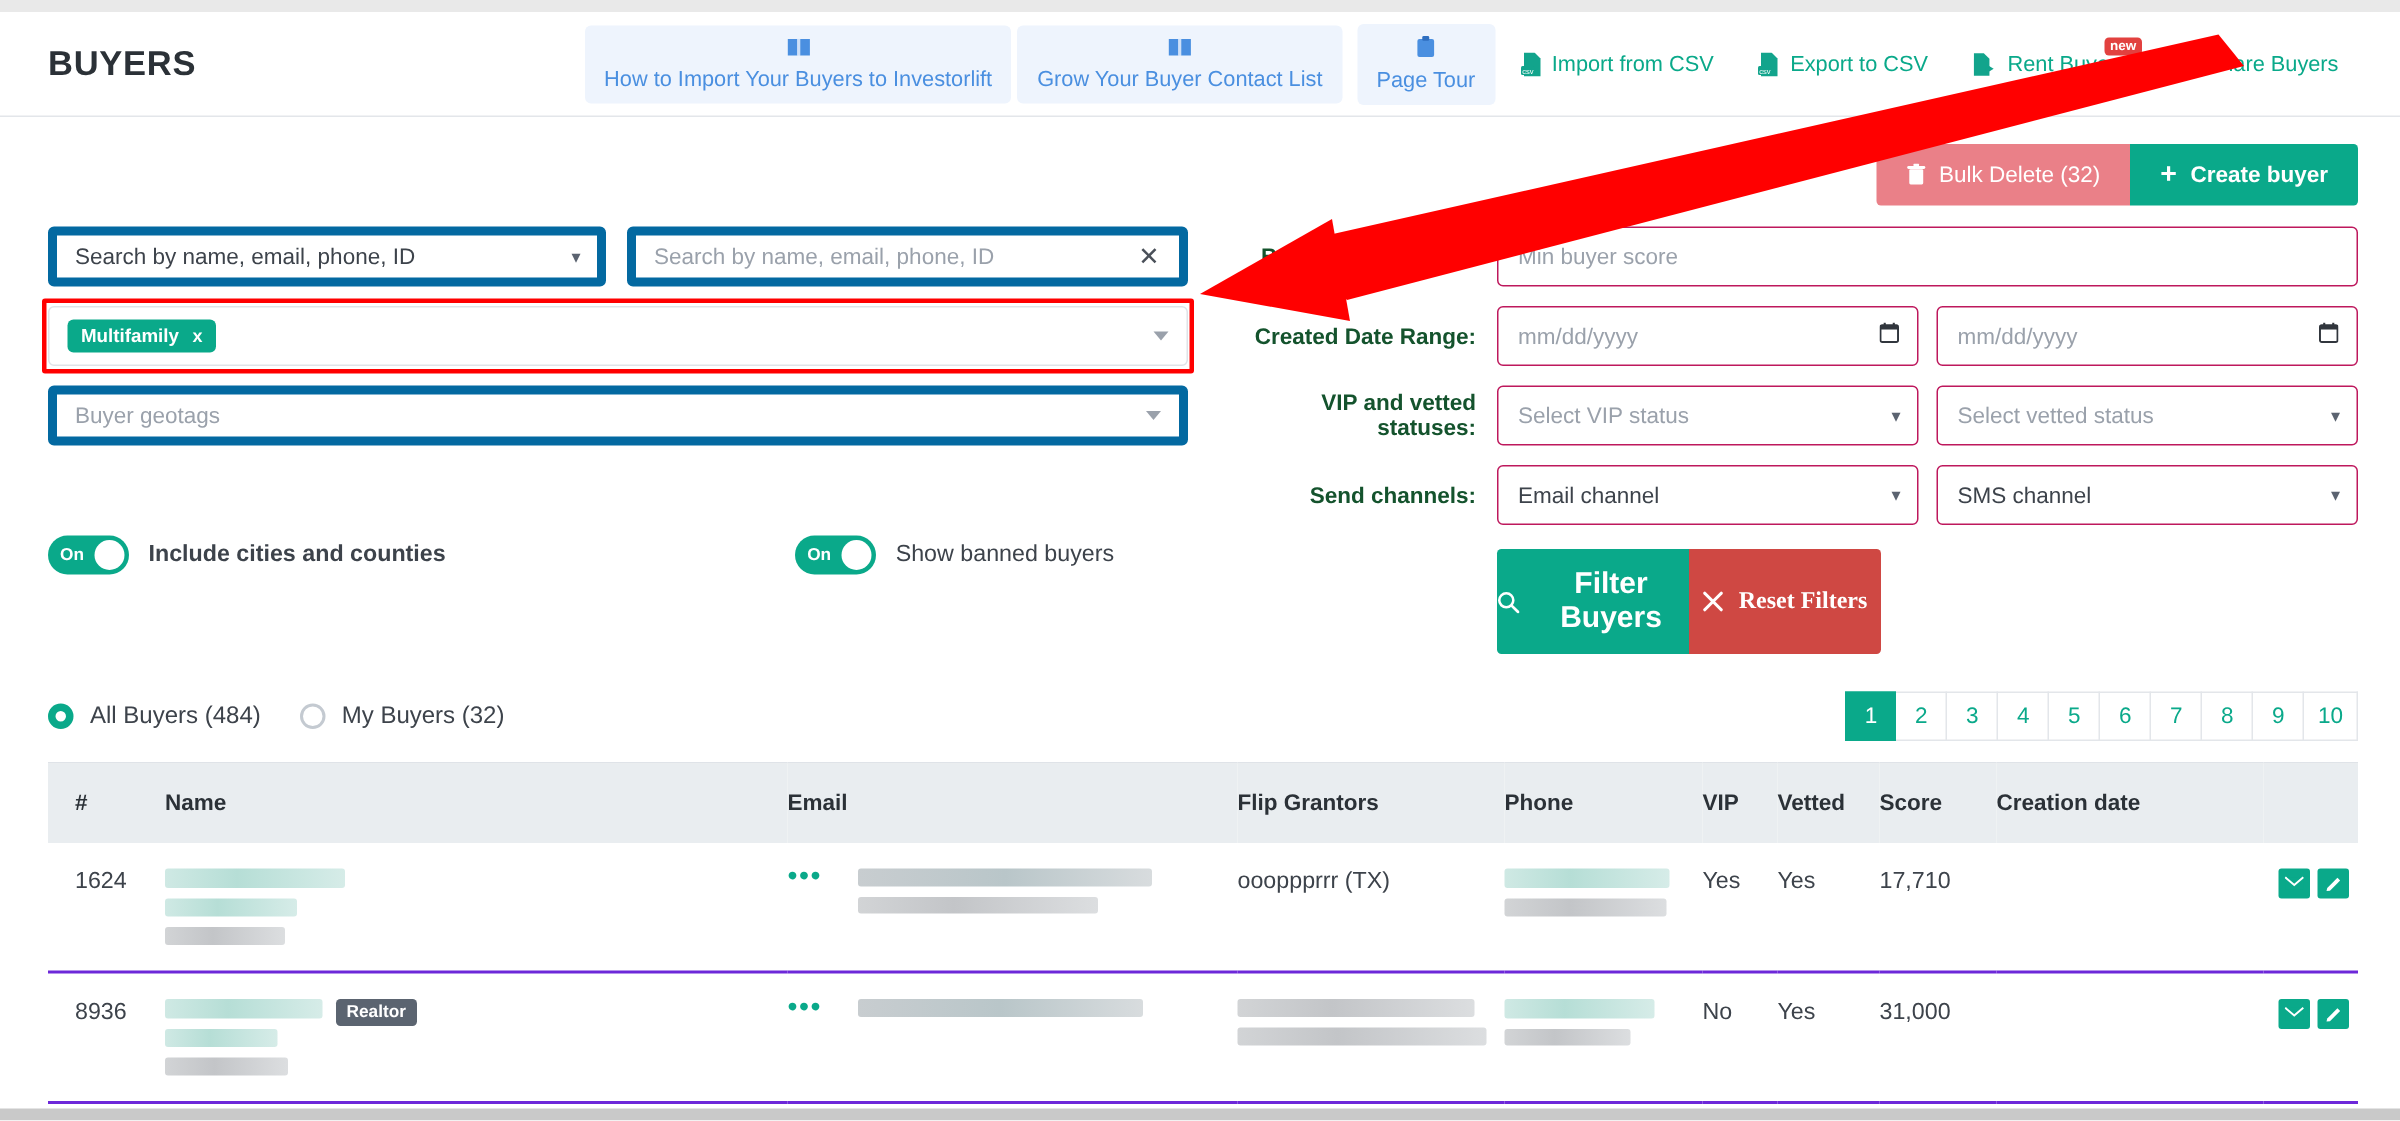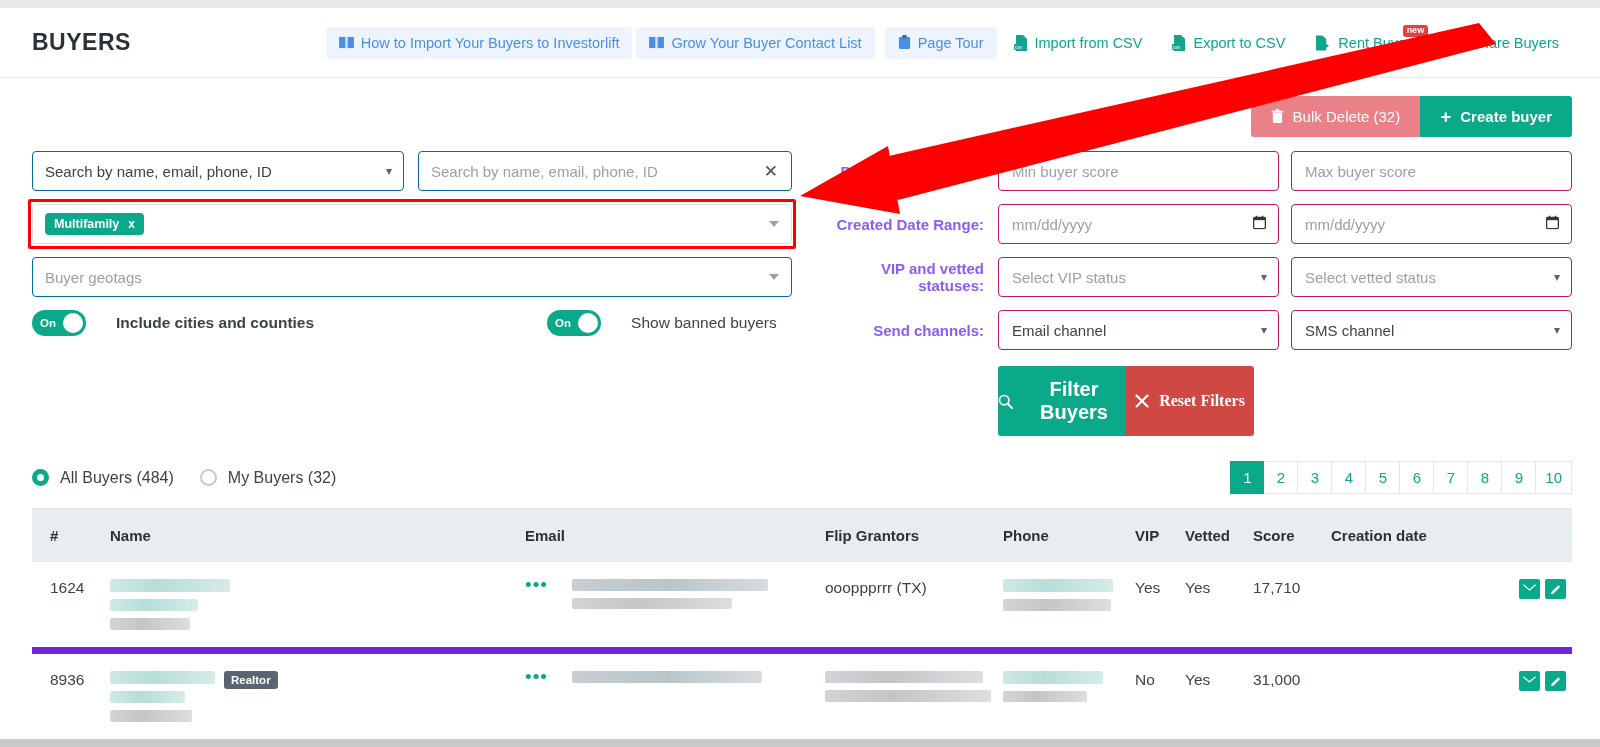--- a/index.html
+++ b/index.html
@@ -24,21 +24,21 @@
   }
   .page-title {
     font-size:23px; font-weight:bold; letter-spacing:.5px;
     color:#2b3137; margin-right:auto;
   }
   .header-actions { display:flex; align-items:center; gap:4px; }
   .hdr-chip {
     display:flex; align-items:center; gap:7px;
     background:#eef4fd; color:#4a8fe0;
     font-size:14.5px; padding:8px 13px; border-radius:4px;
-    white-space:nowrap; cursor:pointer;
+    white-space:nowrap; cursor:pointer;flex-direction:column;
   }
   .hdr-chip.page-tour { margin-left:6px; }
   .hdr-link {
     display:flex; align-items:center; gap:7px;
     color:#0aa98a; font-size:14.5px; padding:8px 13px;
     white-space:nowrap; cursor:pointer; position:relative;
   }
   .badge-new {
     position:absolute; top:-2px; right:3px;
     background:#e2413f; color:#fff; font-size:9px; font-weight:bold;
@@ -61,21 +61,21 @@
 
   
   .filters {
     display:flex; padding:14px 28px 0 32px; gap:0;
   }
   .filters-left { width:760px; flex:0 0 760px; }
   .filters-right { flex:1; padding-left:28px; }
 
   .frow { display:flex; gap:14px; margin-bottom:13px; }
   .fld {
-    height:40px; border:1px solid #0369a1; border-radius:4px;
+    height:40px; border:6px solid #0369a1; border-radius:4px;
     background:#fff; display:flex; align-items:center;
     padding:0 12px; font-size:15px; color:#9aa1ab; position:relative;
   }
   .fld.sel { flex:0 0 372px; color:#3d434b; }
   .fld.txt { flex:1; }
   .fld.full { width:760px; }
   .caret-native {
     position:absolute; right:11px; top:50%; transform:translateY(-50%);
     font-size:12px; color:#5b6370; pointer-events:none;
   }
@@ -98,40 +98,40 @@
     border:3px solid #ff0000; border-radius:2px; pointer-events:none;
   }
   .pill {
     display:inline-flex; align-items:center; gap:9px;
     background:#0aa98a; color:#fff; font-size:12.5px; font-weight:bold;
     border-radius:4px; padding:4px 9px;
   }
   .pill .x { font-size:12px; font-weight:bold; cursor:pointer; }
 
   .toggles { display:flex; align-items:center; margin-top:4px; }
-  .toggle-wrap { display:flex; align-items:center; gap:30px; }
+  .toggle-wrap { display:flex; align-items:center; gap:13px;margin-top:47px; }
   .toggle-wrap.second { margin-left:233px; }
   .switch {
     width:54px; height:26px; border-radius:14px; background:#0aa98a;
     display:flex; align-items:center; justify-content:flex-start;
     padding:0 4px; position:relative; cursor:pointer;
   }
   .switch .lbl { color:#fff; font-size:11.5px; font-weight:bold; margin-left:4px; }
   .switch .knob {
     position:absolute; right:3px; width:20px; height:20px;
     border-radius:50%; background:#fff;
   }
   .toggle-text { font-size:15.5px; color:#3d434b; }
   .toggle-text.bold { font-weight:bold; }
 
   
   .rrow { display:flex; align-items:center; margin-bottom:13px; }
   .rlabel {
     width:178px; flex:0 0 178px; text-align:right; padding-right:14px;
-    font-size:15px; font-weight:bold; color:#8b5cf6;
+    font-size:15px; font-weight:bold; color:#14532d;
   }
   .rfields { display:flex; gap:12px; flex:1; }
   .rfld {
     flex:1; height:40px; border:1px solid #be185d; border-radius:4px;
     background:#fff; display:flex; align-items:center; padding:0 13px;
     font-size:15px; color:#9aa1ab; position:relative;
   }
   .rfld.value { color:#3d434b; }
   .cal-icon { position:absolute; right:12px; top:50%; transform:translateY(-50%); }
   .filter-btns { display:flex; gap:0; margin-top:3px; margin-left:0; }
@@ -168,21 +168,21 @@
 
   
   .table-wrap { padding:14px 28px 0 32px; }
   table { width:100%; border-collapse:collapse; }
   thead th {
     background:#e9edf0; text-align:left; font-size:15px; font-weight:bold;
     color:#2b3137; padding:18px 0 18px 0; border-top:1px solid #dfe3e8;
   }
   thead th:first-child { padding-left:18px; }
   tbody td {
-    border-bottom:7px solid #6d28d9; padding:17px 0; vertical-align:top;
+    border-bottom:2px solid #6d28d9; padding:17px 0; vertical-align:top;
     font-size:15.5px; color:#3d434b;margin-top:15px;
   }
   tbody td:first-child { padding-left:18px; }
   .col-id { width:78px; }
   .col-name { width:415px; }
   .col-email { width:300px; }
   .col-grant { width:178px; }
   .col-phone { width:132px; }
   .col-vip { width:50px; }
   .col-vetted { width:68px; }
@@ -369,23 +369,20 @@
 
   </div>
 
   <div class="filters-right">
 
     <div class="rrow">
       <div class="rlabel">Buyer Score Range:</div>
       <div class="rfields">
         <div class="rfld">
           <span>Min buyer score</span>
-        </div>
-        <div class="rfld">
-          <span>Max buyer score</span>
         </div>
       </div>
     </div>
 
     <div class="rrow">
       <div class="rlabel">Created Date Range:</div>
       <div class="rfields">
         <div class="rfld">
           <span>mm/dd/yyyy</span>
           <span class="cal-icon">

